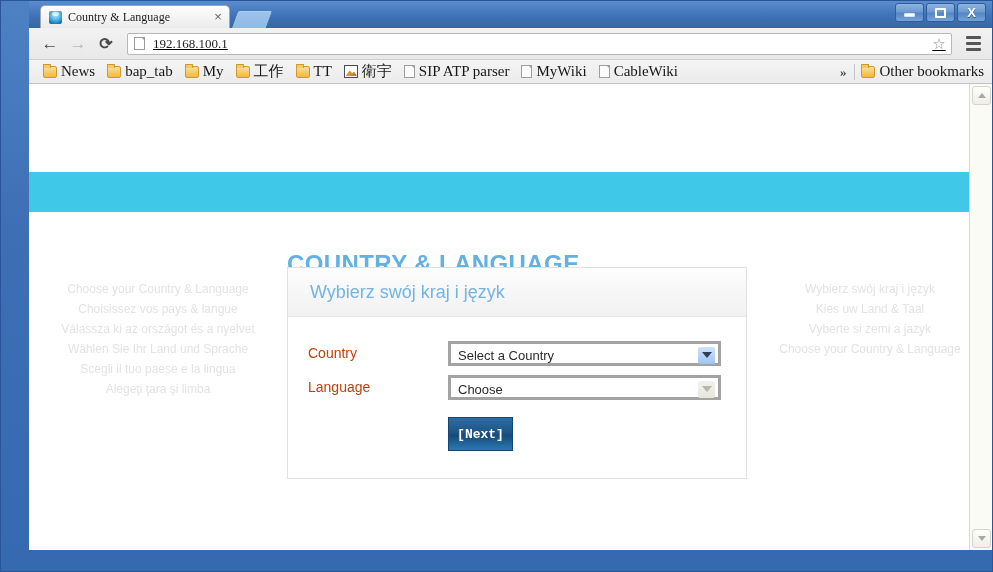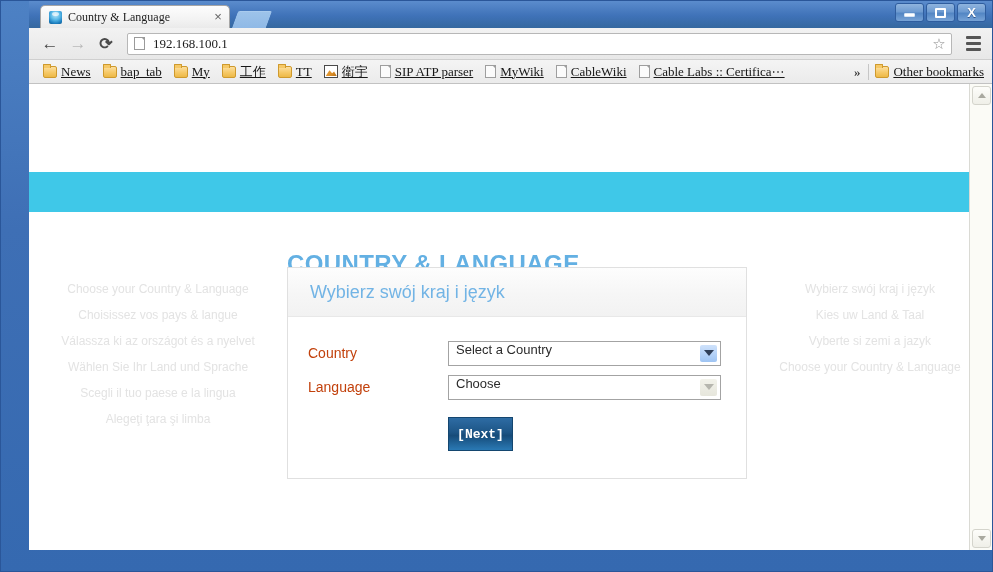--- a/index.html
+++ b/index.html
@@ -149,20 +149,21 @@
   .omnibox {
     flex: 1 1 auto;
     height: 22px;
     margin-left: 6px;
     background: #ffffff;
     border: 1px solid #b7b7b7;
     border-radius: 2px;
     display: flex;
     align-items: center;
     padding: 0 4px 0 6px;
+    text-decoration: underline;
   }
 
   .page-icon {
     width: 11px; height: 13px;
     flex: 0 0 11px;
     background: #ffffff;
     border: 1px solid #9a9a9a;
     position: relative;
   }
   .page-icon::after {
@@ -217,23 +218,22 @@
     align-items: center;
     gap: 4px;
     padding: 0 6px;
     height: 20px;
     white-space: nowrap;
     flex: 0 0 auto;
   }
 
   .bm-label {
     font-family: "Liberation Serif", serif;
-    font-size: 13px;
+    font-size: 15px;
     color: #171717;
-    text-decoration: underline;
   }
 
   .ico-folder {
     width: 14px; height: 12px;
     flex: 0 0 14px;
     background: linear-gradient(to bottom, #fcdfa0 0%, #f6c967 55%, #edb946 100%);
     border: 1px solid #cf9a2d;
     border-radius: 1px 2px 2px 2px;
     position: relative;
   }
@@ -337,21 +337,21 @@
     font-family: "Liberation Sans", sans-serif;
   }
 
   
   .side-col {
     position: absolute;
     top: 70px;
     width: 258px;
     display: flex;
     flex-direction: column;
-    gap: 12px;
+    gap: 6px;
     text-align: center;
   }
   .side-col.left { left: 0px; }
   .side-col.right { left: 712px; }
 
   .side-line {
     font-size: 12px;
     color: #e3e3e3;
     font-family: "Liberation Sans", sans-serif;
     line-height: 14px;
@@ -400,23 +400,23 @@
     font-size: 14px;
     color: #c2410c;
     font-family: "Liberation Sans", sans-serif;
   }
 
   .select {
     position: relative;
     width: 273px;
     height: 25px;
     background: #ffffff;
-    border: 1px solid #a3a3a3;
-    display: flex;
-    align-items: flex-start;
+    border: 3px solid #a3a3a3;
+    display: flex;
+    align-items: flex-end;
     padding-left: 7px;
     font-size: 13px;
     color: #2b2b2b;
     font-family: "Liberation Sans", sans-serif;
   }
 
   .select .arrow-box {
     position: absolute;
     right: 3px; top: 3px;
     width: 17px; height: 17px;
@@ -560,24 +560,20 @@
       <div class="bm-label">SIP ATP parser</div>
     </div>
     <div class="bm">
       <div class="ico-doc"></div>
       <div class="bm-label">MyWiki</div>
     </div>
     <div class="bm">
       <div class="ico-doc"></div>
       <div class="bm-label">CableWiki</div>
     </div>
-    <div class="bm">
-      <div class="ico-doc"></div>
-      <div class="bm-label">Cable Labs :: Certifica⋯</div>
-    </div>
 
     <div class="bm-overflow">»</div>
     <div class="bm-divider"></div>
     <div class="bm bm-other">
       <div class="ico-folder"></div>
       <div class="bm-label">Other bookmarks</div>
     </div>
   </div>
 
   <div class="viewport">

